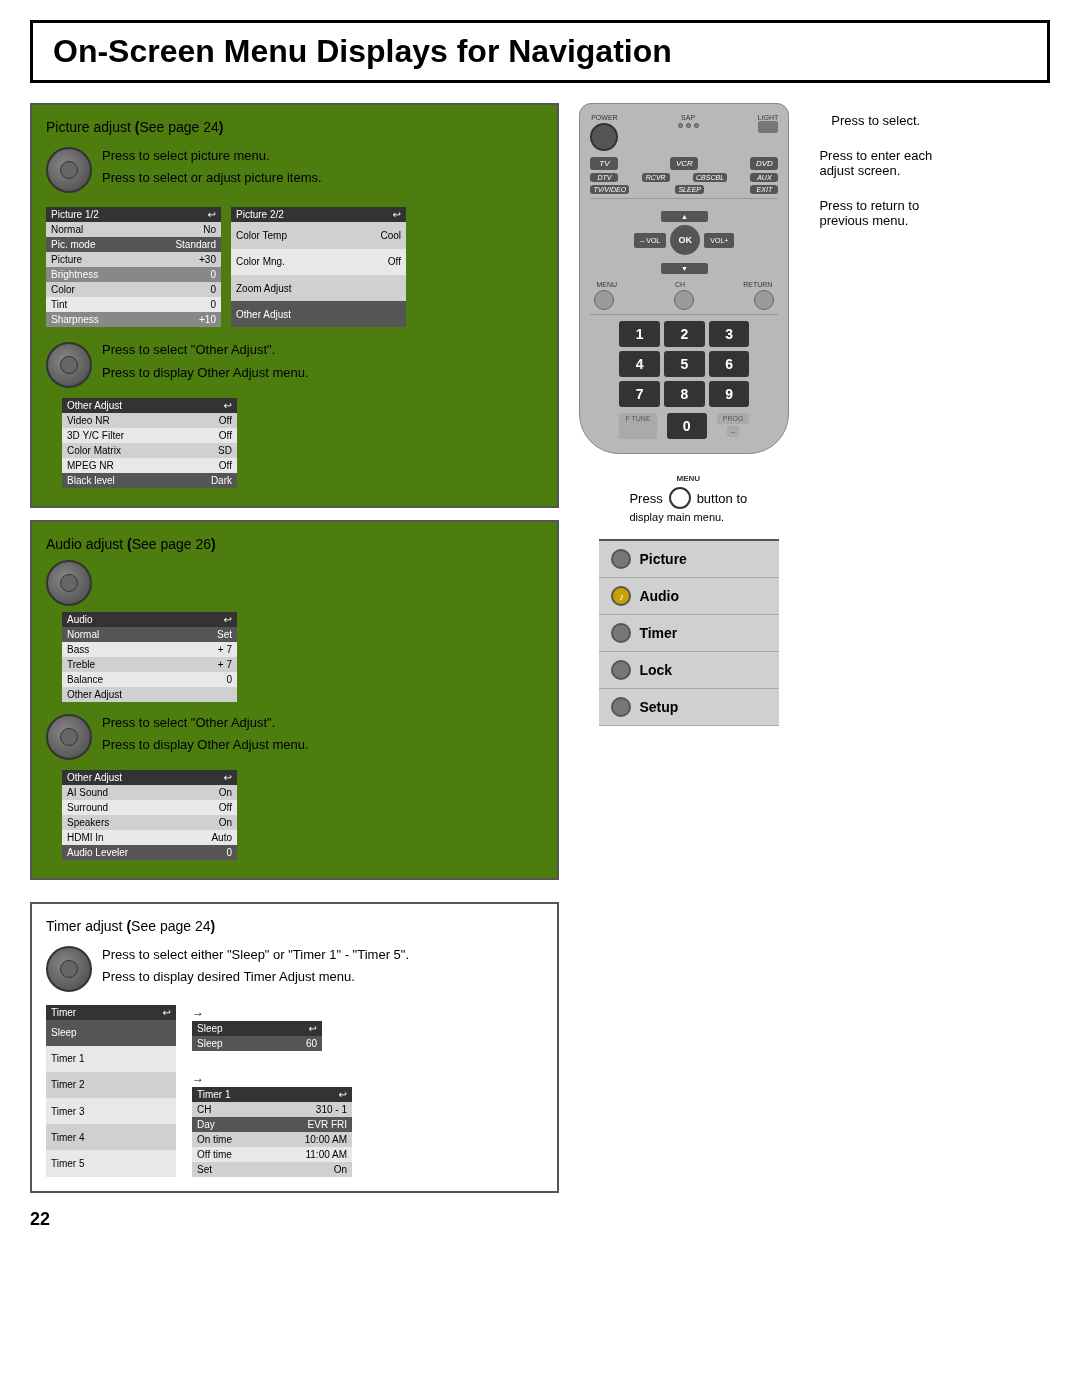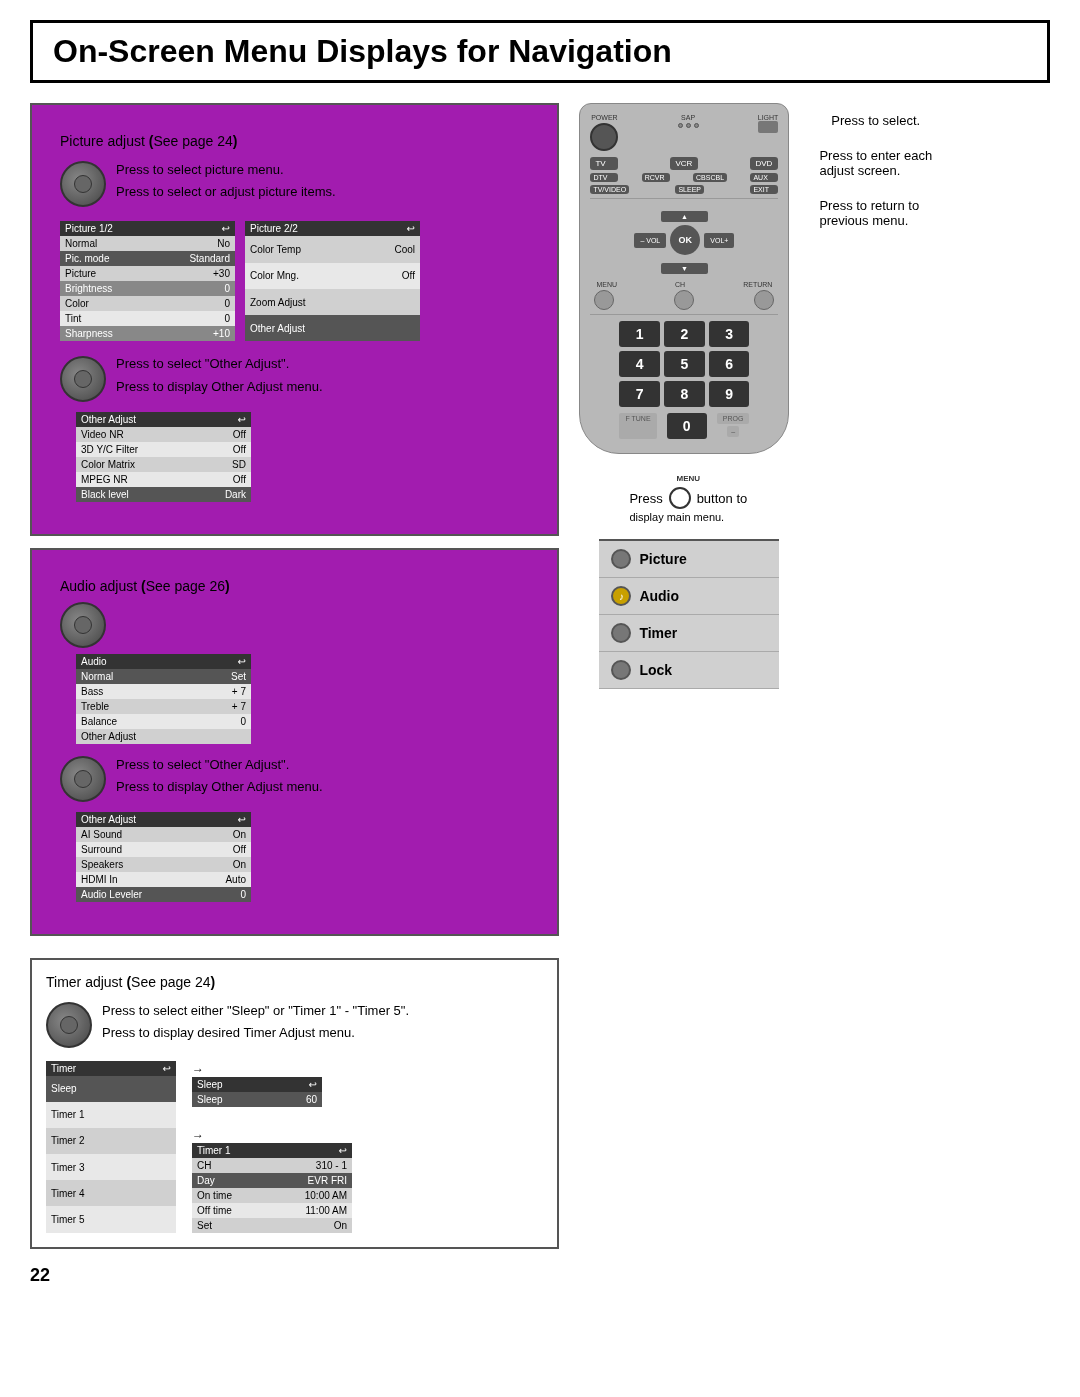--- a/index.html
+++ b/index.html
@@ -35,22 +35,22 @@
     .right-column {
       width: 480px;
       display: flex;
       flex-direction: column;
       align-items: flex-start;
     }
 
     
     .section-box {
       border: 2px solid #555;
-      padding: 28px;
-      background: #a21caf;
+      padding: 14px;
+      background: #4d7c0f;
     }
 
     .section-title {
       font-weight: bold;
       font-size: 14px;
       margin-bottom: 8px;
     }
 
     .section-title span {
       font-weight: normal;
@@ -181,22 +181,23 @@
       justify-content: space-between;
       margin: 3px 0;
     }
 
     .remote-btn {
       background: #555;
       color: #fff;
       font-size: 8px;
       padding: 2px 5px;
       border-radius: 3px;
-      text-align: left;
+      text-align: center;
       min-width: 28px;
+      font-style: italic;
     }
 
     .remote-btn-sm {
       font-size: 7px;
       padding: 1px 3px;
     }
 
     .remote-separator {
       border: none;
       border-top: 1px solid #999;
@@ -871,20 +872,24 @@
           <span>Audio</span>
         </div>
         <div class="main-menu-item">
           <div class="menu-icon-circle"></div>
           <span>Timer</span>
         </div>
         <div class="main-menu-item">
           <div class="menu-icon-circle"></div>
           <span>Lock</span>
         </div>
+        <div class="main-menu-item">
+          <div class="menu-icon-circle"></div>
+          <span>Setup</span>
+        </div>
       </div>
 
     </div>
 
   </div>
 </div>
 
 <div style="margin-top:16px;" class="page-number">22</div>
 
 </body></html>

